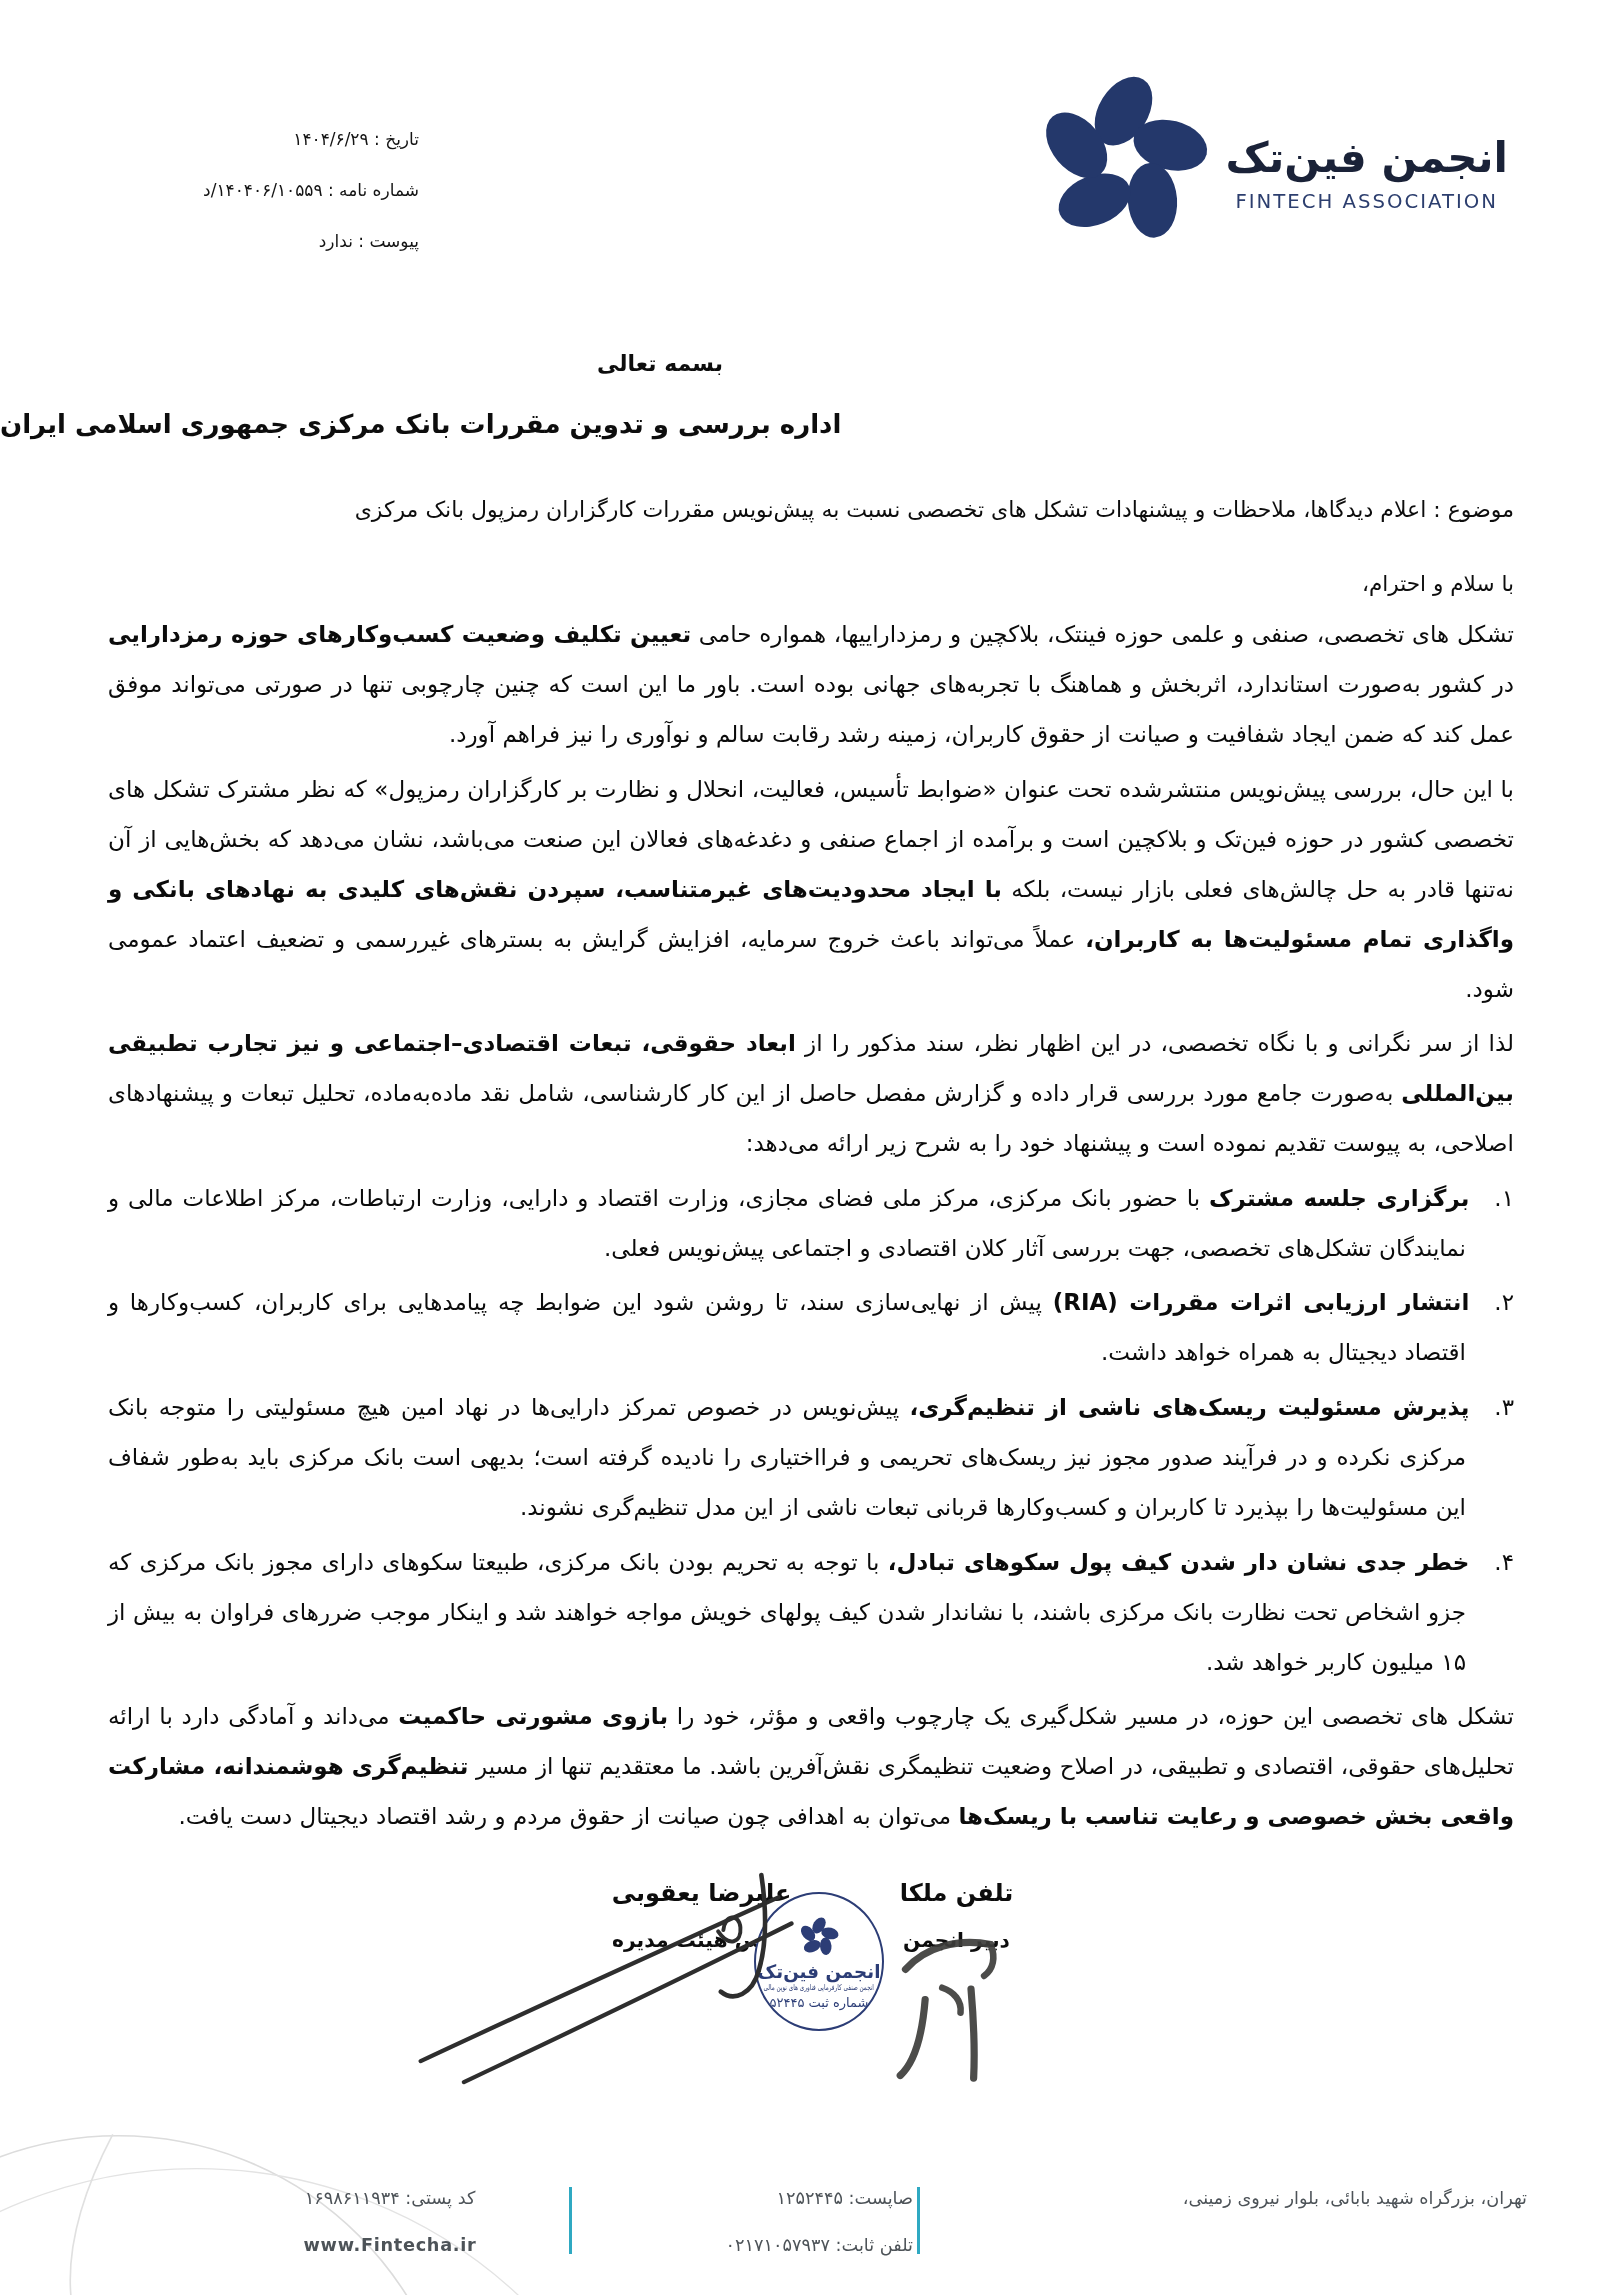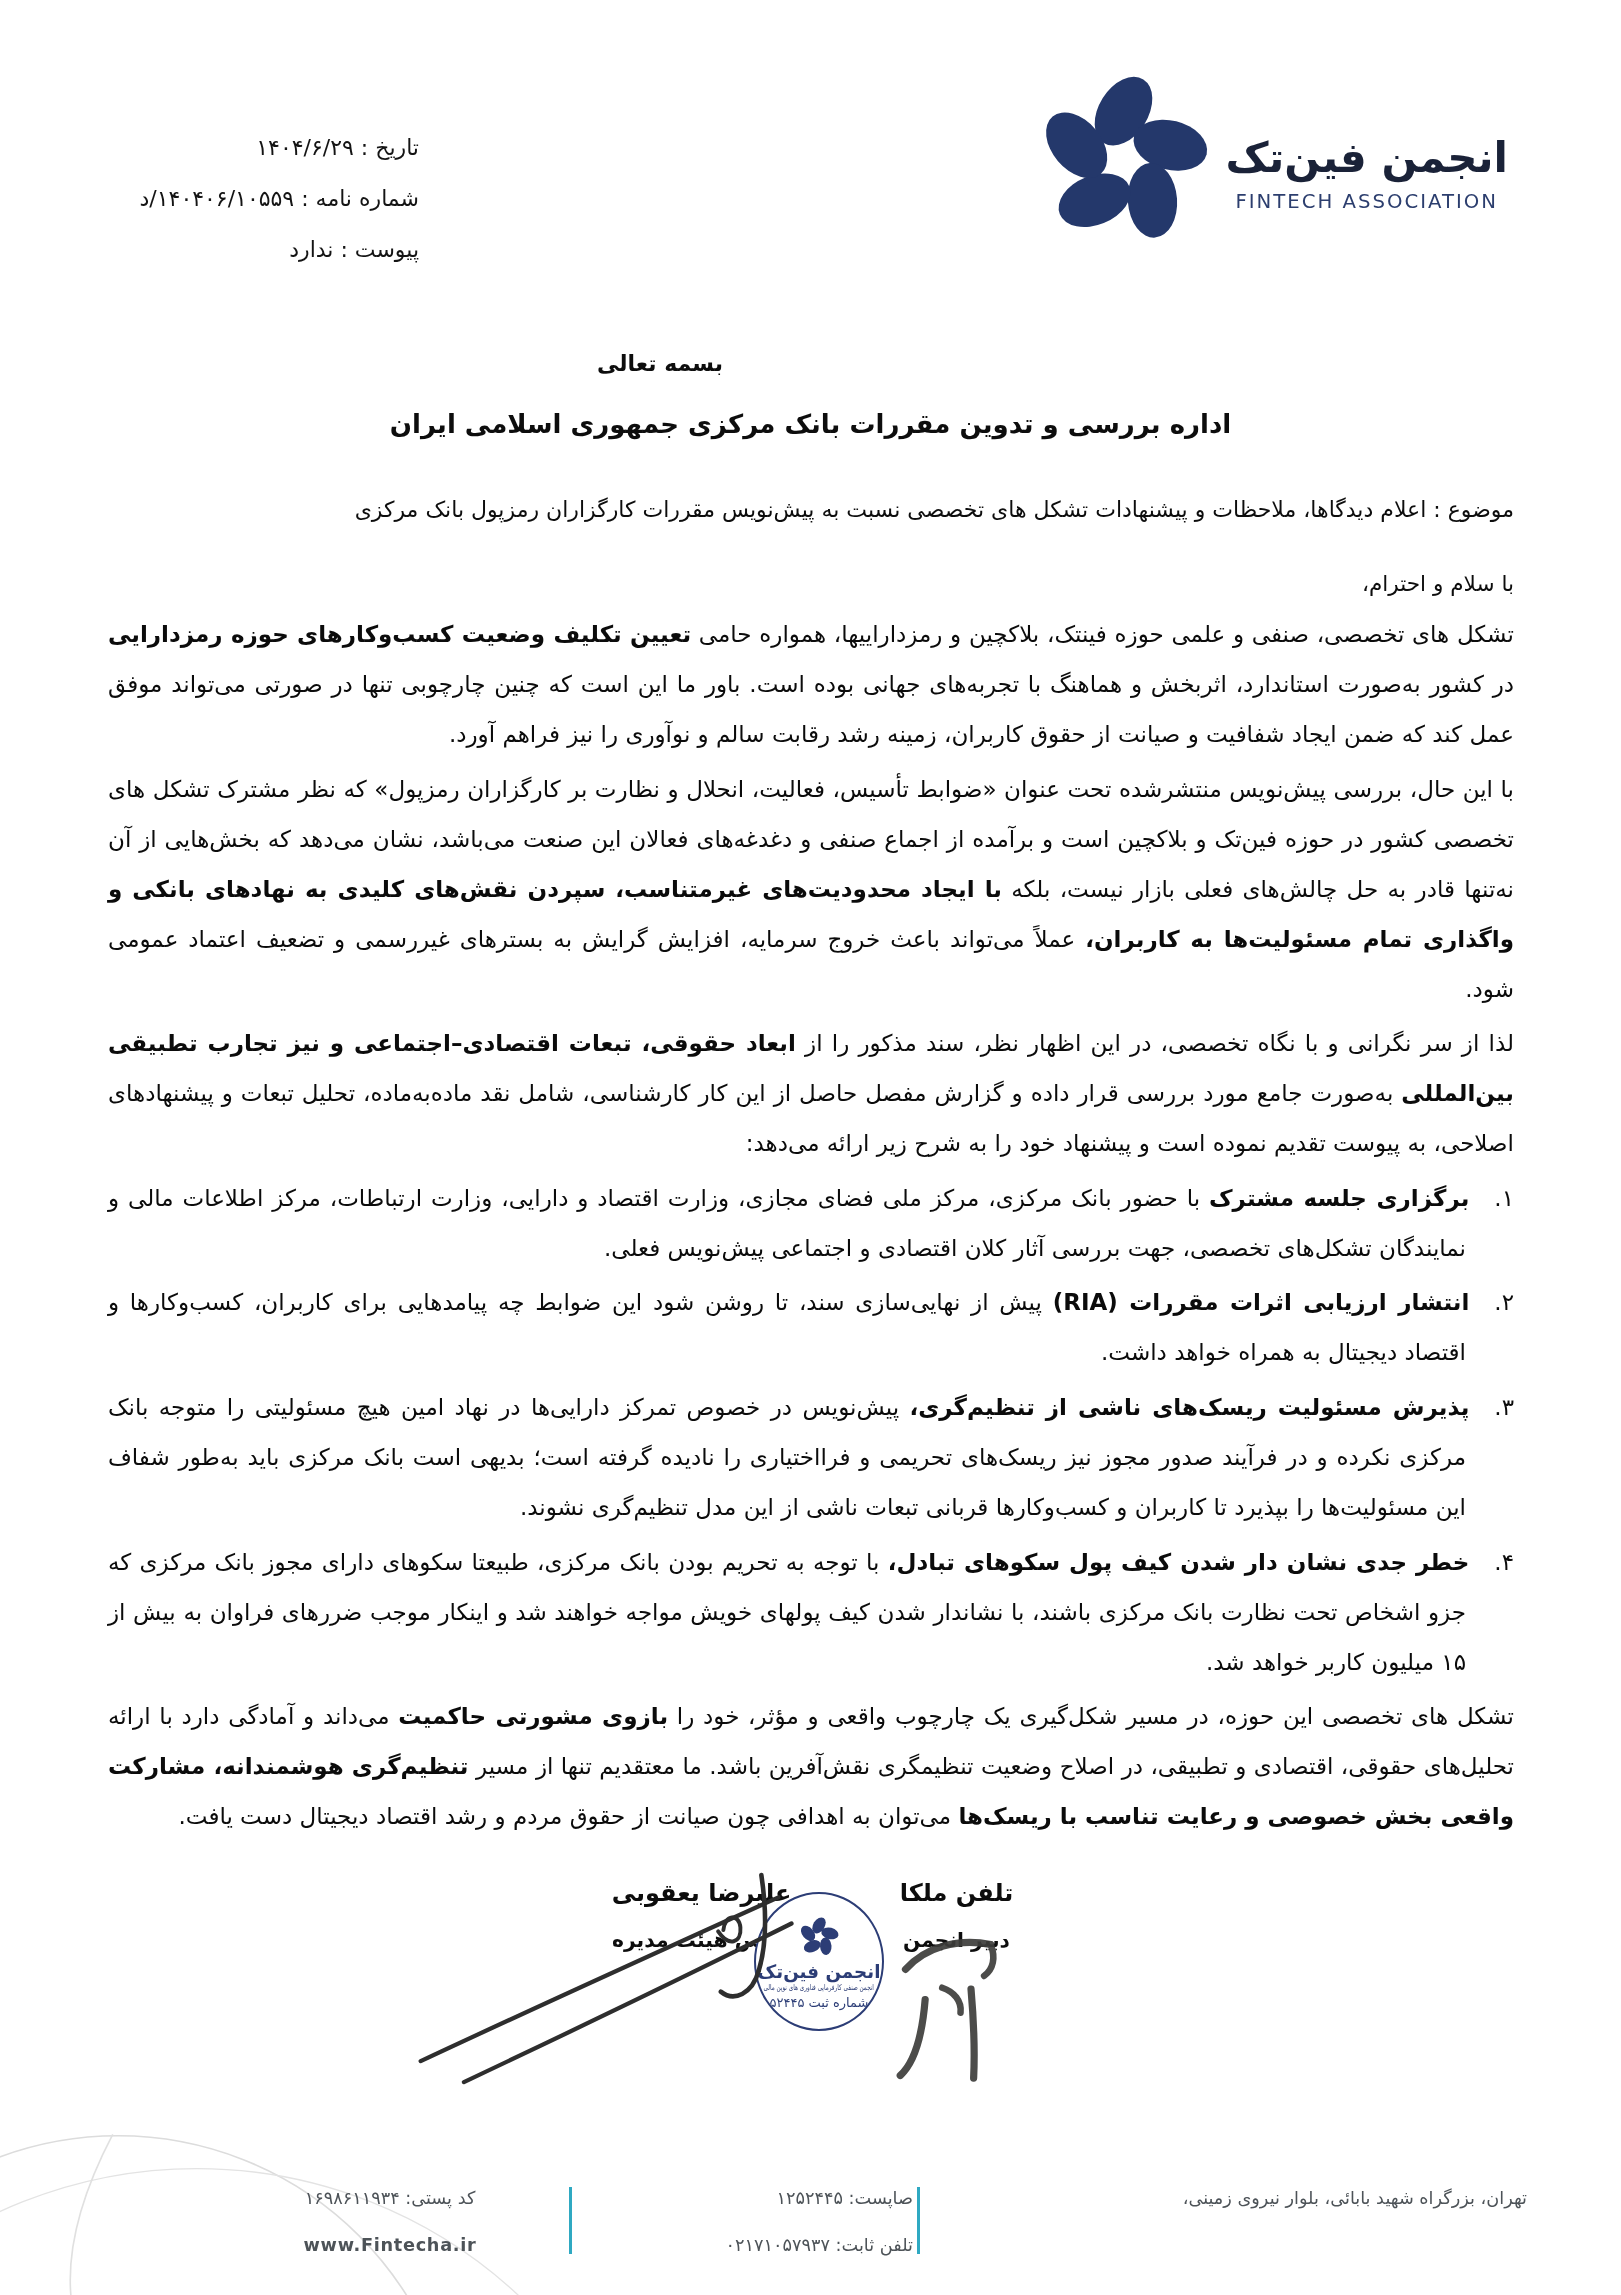--- a/index.html
+++ b/index.html
@@ -3,31 +3,31 @@
 <meta charset="utf-8">
 <style>
   html,body{margin:0;padding:0;}
   body{
     width:1621px;height:2295px;position:relative;background:#ffffff;
     font-family:"DejaVu Sans", sans-serif;color:#0d0d0d;overflow:hidden;
   }
   .page{position:absolute;inset:0;overflow:hidden;}
   
   .meta{
-    position:absolute;top:122px;right:1202px;direction:rtl;text-align:right;
-    font-size:22px;line-height:51px;color:#141414;white-space:nowrap;
+    position:absolute;top:114px;right:1202px;direction:rtl;text-align:right;
+    font-size:17px;line-height:51px;color:#141414;white-space:nowrap;
   }
   .logo{position:absolute;top:58px;right:104px;display:flex;flex-direction:row;direction:rtl;align-items:flex-start;}
   .logo .mark{width:197px;height:197px;flex:0 0 auto;}
   .logo-text{margin-left:3.9px;margin-right:9.2px;margin-top:77px;text-align:center;direction:rtl;}
   .brand-fa{font-size:42px;font-weight:bold;color:#1a2238;line-height:1.1;}
   .brand-en{font-size:19.7px;letter-spacing:2px;color:var(--navy);margin-top:9.2px;font-weight:500;}
   
   .basmala{position:absolute;top:351px;left:0;right:301px;text-align:center;font-weight:bold;font-size:22px;}
-  .recipient{position:absolute;top:409px;left:0;right:0;text-align:center;font-weight:bold;font-size:26px;}
+  .recipient{position:absolute;top:409px;left:0;right:0;text-align:left;font-weight:bold;font-size:26px;}
   .subject{position:absolute;top:491px;right:107px;left:108px;direction:rtl;text-align:right;font-weight:normal;font-size:22px;line-height:37px;}
   .salutation{position:absolute;top:571px;right:107px;direction:rtl;text-align:right;font-size:21.6px;}
   
   .letter-body{
     position:absolute;top:609px;right:107px;left:108px;direction:rtl;
     font-size:23px;line-height:50px;text-align:justify;color:#0b0b0b;
   }
   .para{margin:0 0 4.6px 0;}
   .b{font-weight:bold;}
   .item{padding-right:48px;text-indent:-48px;}

